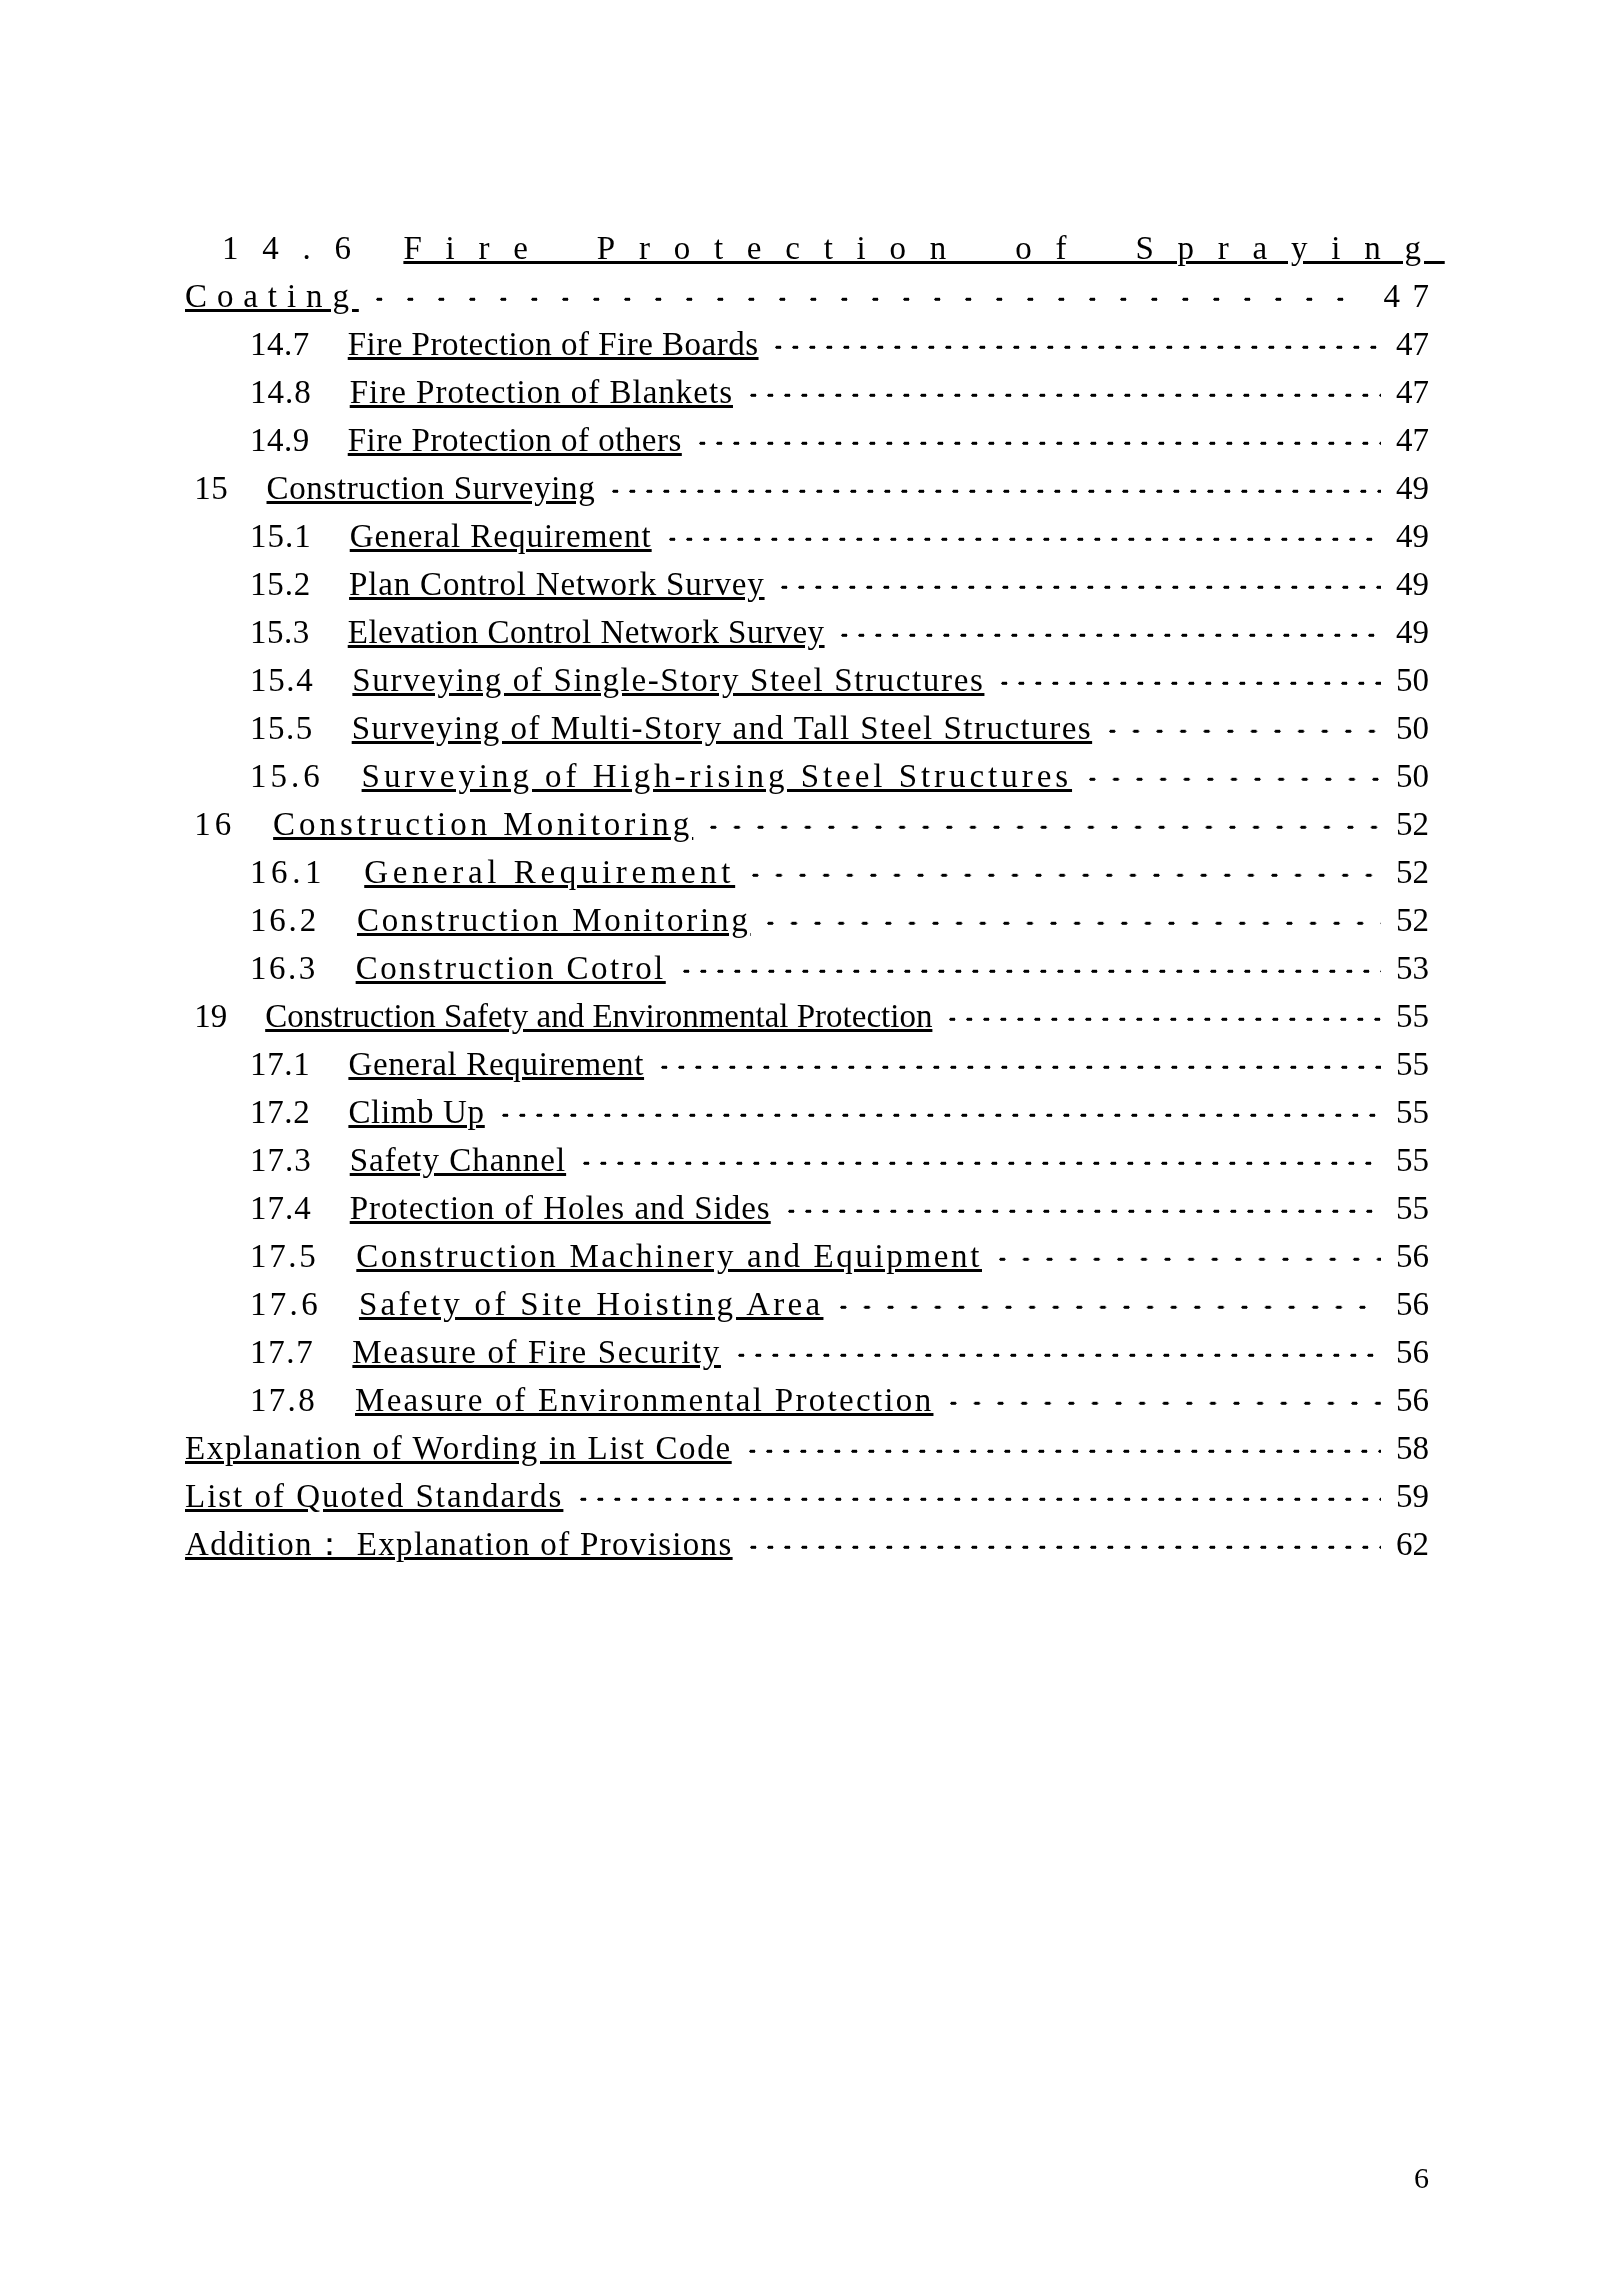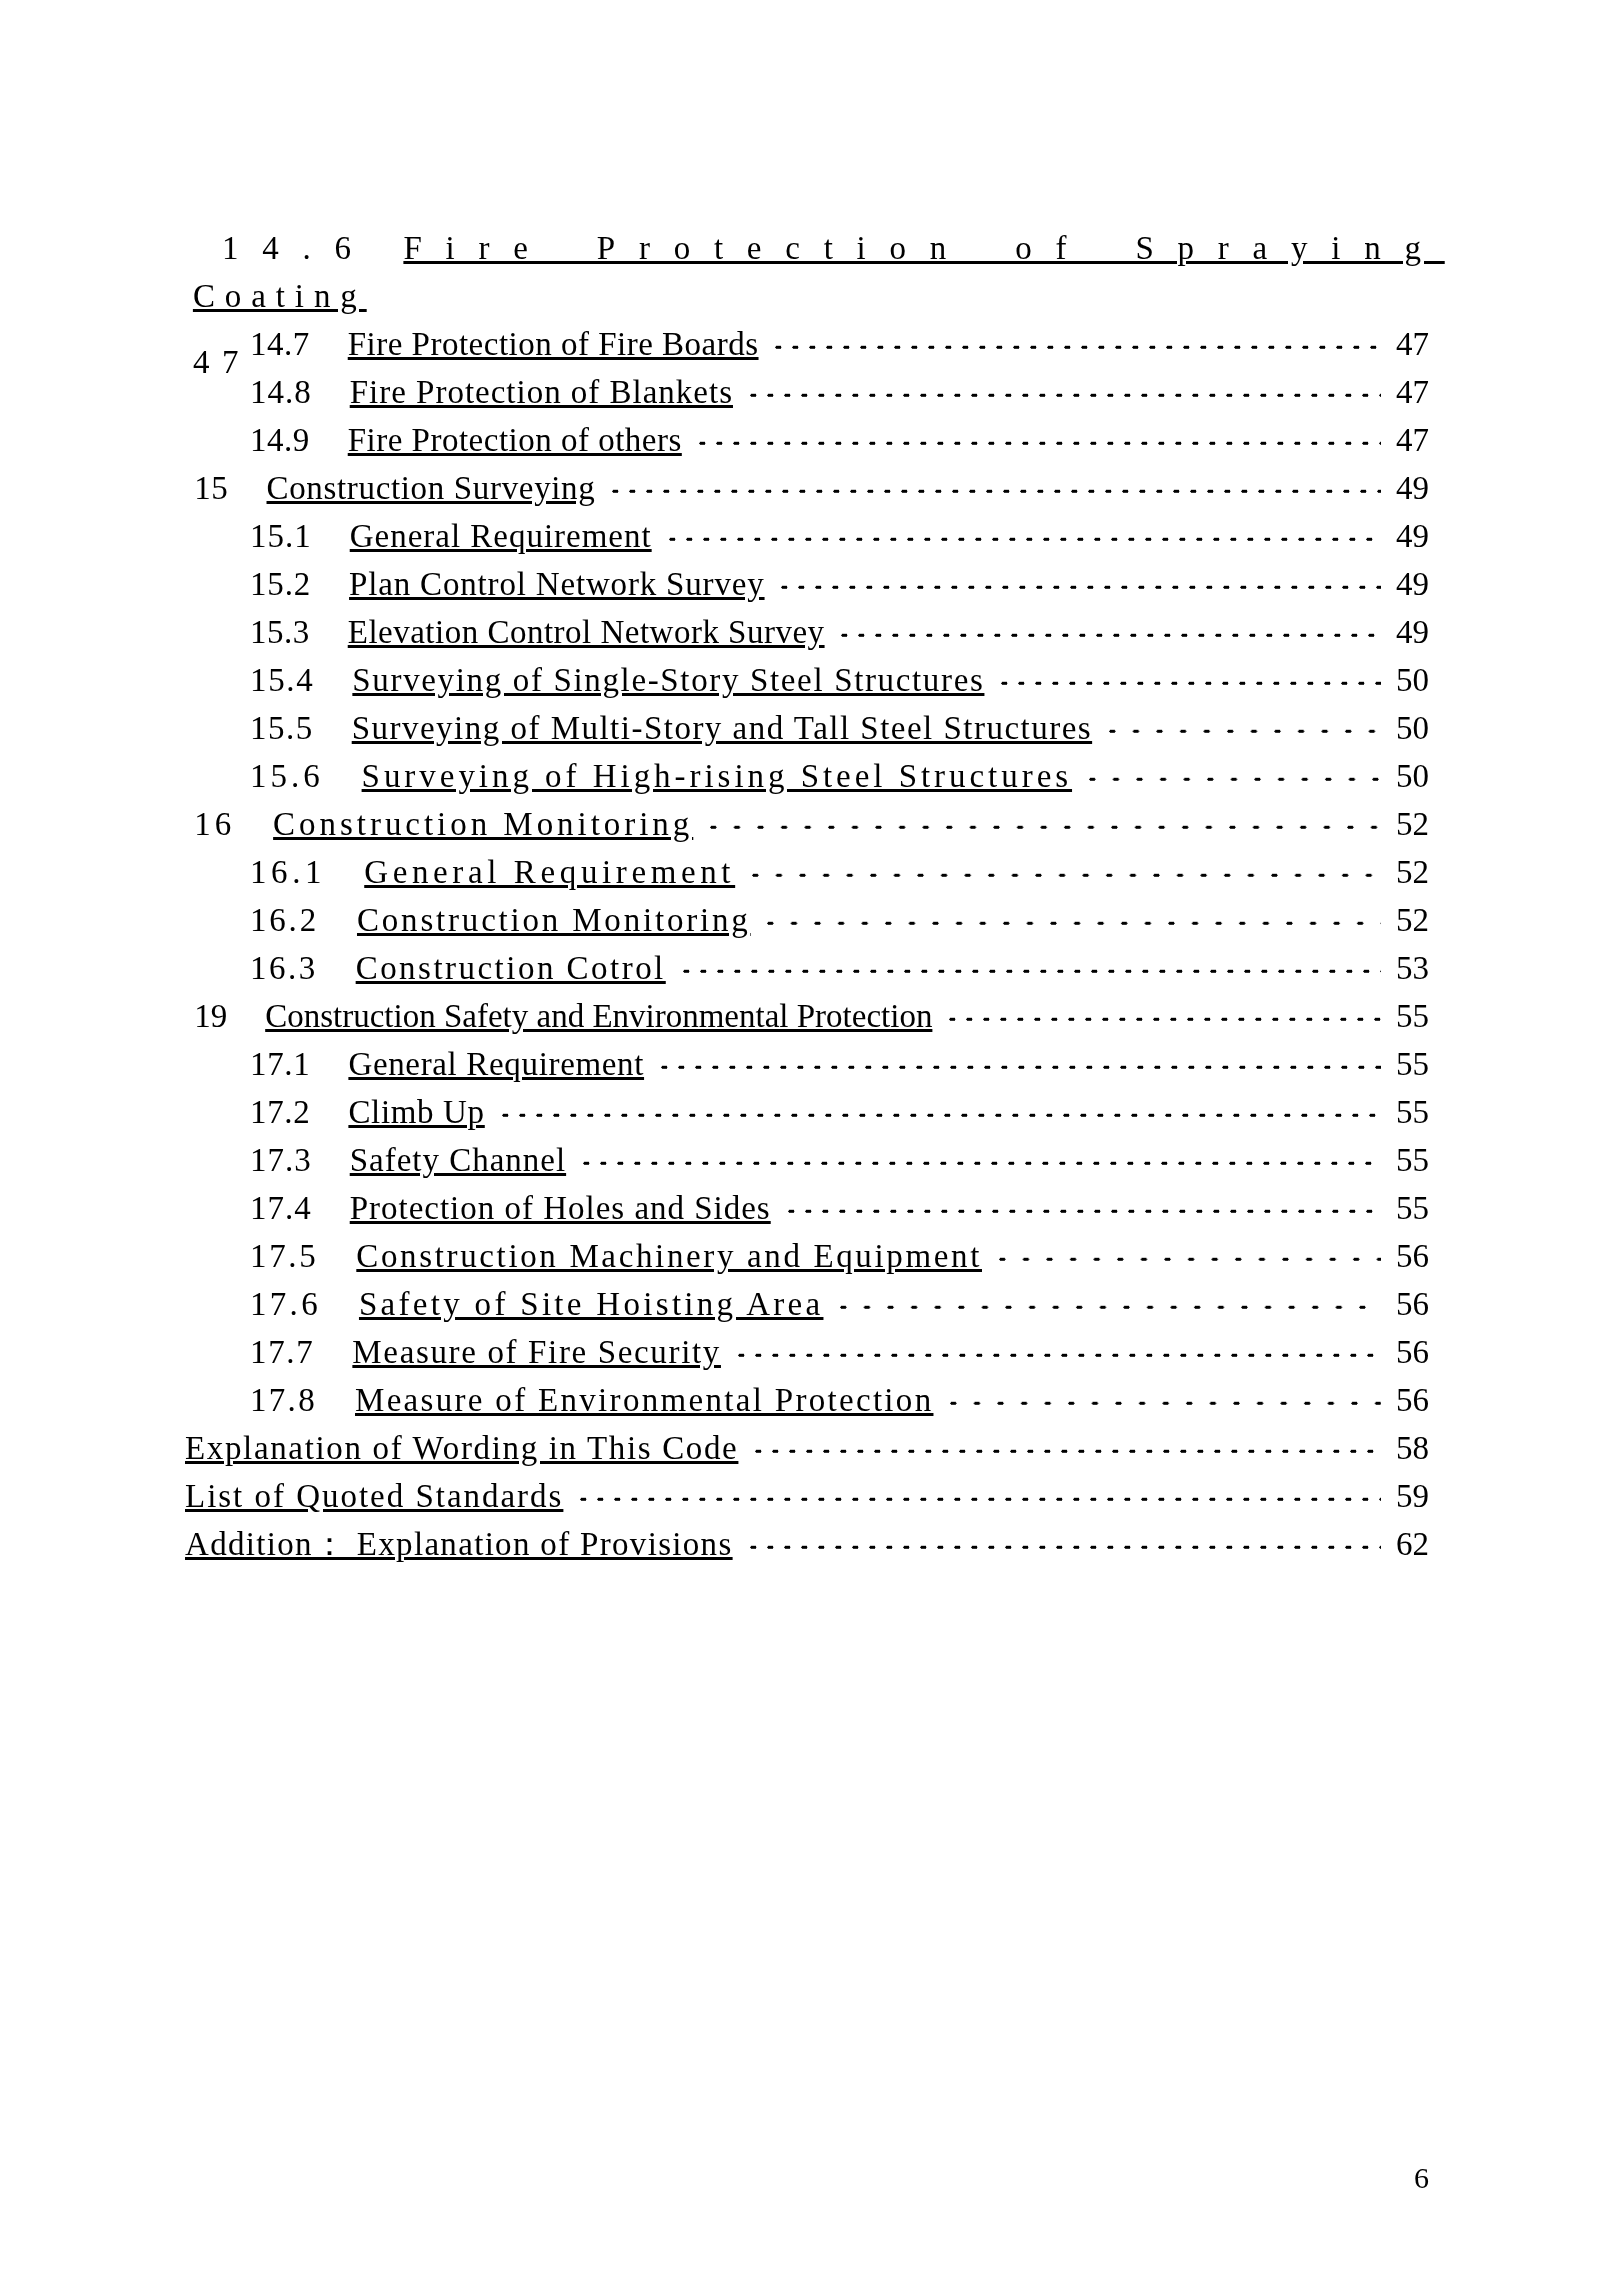--- a/index.html
+++ b/index.html
@@ -55,21 +55,21 @@
     font-size: 30px;
     line-height: 48px;
   }
 </style>
 </head>
 <body>
 
 <div class="page-root">
   <main class="toc">
       <div class="row lvl-wrap-first" style="letter-spacing: 0.72em; word-spacing: 0.4em;"><span class="num">14.6</span><span class="title">Fire Protection of Spraying</span></div>
-      <div class="row lvl-wrap-cont" style="letter-spacing: 0.3em; flex-direction: column;"><span class="title">Coating</span><span class="leader leader-x"></span><span class="page page-spaced">47</span></div>
+      <div class="row lvl-wrap-cont" style="letter-spacing: 0.3em;"><span class="title">Coating</span><span class="leader leader-x"></span><span class="page page-spaced">47</span></div>
       <div class="row lvl-sub" style="letter-spacing: 0.015em;"><span class="num">14.7</span><span class="title">Fire Protection of Fire Boards</span><span class="leader leader-n"></span><span class="page">47</span></div>
       <div class="row lvl-sub" style="letter-spacing: 0.03em;"><span class="num">14.8</span><span class="title">Fire Protection of Blankets</span><span class="leader leader-n"></span><span class="page">47</span></div>
       <div class="row lvl-sub" style="letter-spacing: 0.015em;"><span class="num">14.9</span><span class="title">Fire Protection of others</span><span class="leader leader-n"></span><span class="page">47</span></div>
       <div class="row lvl-chapter" style="letter-spacing: 0.02em;"><span class="num">15</span><span class="title">Construction Surveying</span><span class="leader leader-n"></span><span class="page">49</span></div>
       <div class="row lvl-sub" style="letter-spacing: 0.03em;"><span class="num">15.1</span><span class="title">General Requirement</span><span class="leader leader-n"></span><span class="page">49</span></div>
       <div class="row lvl-sub" style="letter-spacing: 0.025em;"><span class="num">15.2</span><span class="title">Plan Control Network Survey</span><span class="leader leader-n"></span><span class="page">49</span></div>
       <div class="row lvl-sub" style="letter-spacing: 0.015em;"><span class="num">15.3</span><span class="title">Elevation Control Network Survey</span><span class="leader leader-n"></span><span class="page">49</span></div>
       <div class="row lvl-sub" style="letter-spacing: 0.05em;"><span class="num">15.4</span><span class="title">Surveying of Single-Story Steel Structures</span><span class="leader leader-n"></span><span class="page">50</span></div>
       <div class="row lvl-sub" style="letter-spacing: 0.045em;"><span class="num">15.5</span><span class="title">Surveying of Multi-Story and Tall Steel Structures</span><span class="leader leader-w"></span><span class="page">50</span></div>
       <div class="row lvl-sub" style="letter-spacing: 0.12em;"><span class="num">15.6</span><span class="title">Surveying of High-rising Steel Structures</span><span class="leader leader-w"></span><span class="page">50</span></div>
@@ -79,21 +79,21 @@
       <div class="row lvl-sub" style="letter-spacing: 0.075em;"><span class="num">16.3</span><span class="title">Construction Cotrol</span><span class="leader leader-n"></span><span class="page">53</span></div>
       <div class="row lvl-chapter"><span class="num">19</span><span class="title">Construction Safety and Environmental Protection</span><span class="leader leader-n"></span><span class="page">55</span></div>
       <div class="row lvl-sub" style="letter-spacing: 0.02em;"><span class="num">17.1</span><span class="title">General Requirement</span><span class="leader leader-n"></span><span class="page">55</span></div>
       <div class="row lvl-sub" style="letter-spacing: 0.02em;"><span class="num">17.2</span><span class="title">Climb Up</span><span class="leader leader-n"></span><span class="page">55</span></div>
       <div class="row lvl-sub" style="letter-spacing: 0.03em;"><span class="num">17.3</span><span class="title">Safety Channel</span><span class="leader leader-n"></span><span class="page">55</span></div>
       <div class="row lvl-sub" style="letter-spacing: 0.03em;"><span class="num">17.4</span><span class="title">Protection of Holes and Sides</span><span class="leader leader-n"></span><span class="page">55</span></div>
       <div class="row lvl-sub" style="letter-spacing: 0.08em;"><span class="num">17.5</span><span class="title">Construction Machinery and Equipment</span><span class="leader leader-w"></span><span class="page">56</span></div>
       <div class="row lvl-sub" style="letter-spacing: 0.1em;"><span class="num">17.6</span><span class="title">Safety of Site Hoisting Area</span><span class="leader leader-w"></span><span class="page">56</span></div>
       <div class="row lvl-sub" style="letter-spacing: 0.05em;"><span class="num">17.7</span><span class="title">Measure of Fire Security</span><span class="leader leader-n"></span><span class="page">56</span></div>
       <div class="row lvl-sub" style="letter-spacing: 0.07em;"><span class="num">17.8</span><span class="title">Measure of Environmental Protection</span><span class="leader leader-w"></span><span class="page">56</span></div>
-      <div class="row lvl-plain" style="letter-spacing: 0.05em;"><span class="title">Explanation of Wording in This Code</span><span class="leader leader-n"></span><span class="page">58</span></div>
+      <div class="row lvl-plain" style="letter-spacing: 0.05em;"><span class="title">Explanation of Wording in List Code</span><span class="leader leader-n"></span><span class="page">58</span></div>
       <div class="row lvl-plain" style="letter-spacing: 0.06em;"><span class="title">List of Quoted Standards</span><span class="leader leader-n"></span><span class="page">59</span></div>
       <div class="row lvl-plain" style="letter-spacing: 0.04em;"><span class="title">Addition： Explanation of Provisions</span><span class="leader leader-n"></span><span class="page">62</span></div>
     </main>
   <div class="footer">
     <span>6</span>
   </div>
 </div>
 
 
 </body></html>

